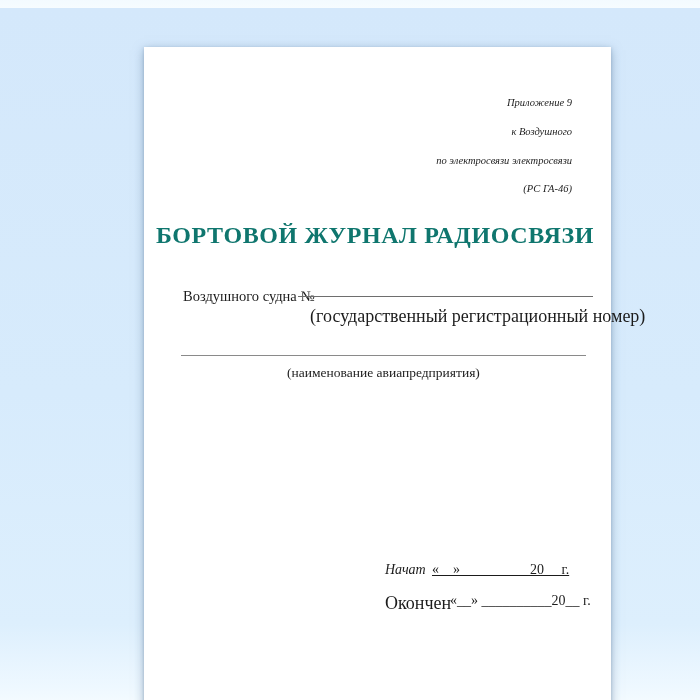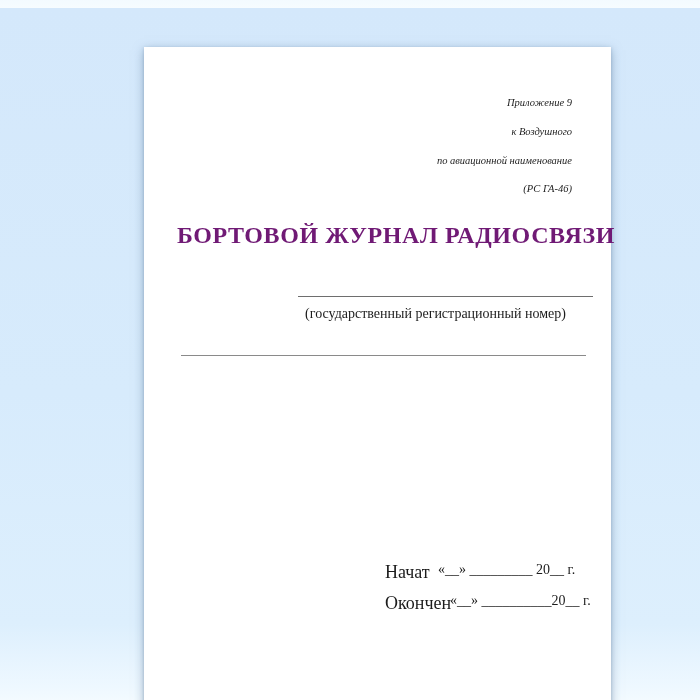--- a/index.html
+++ b/index.html
@@ -25,71 +25,72 @@
     text-align: right;
     font-style: italic;
     font-size: 10.5px;
     line-height: 12.8px;
     color: #222;
   }
   .doc-title {
     position: absolute;
     top: 163px; left: 0;
     width: 100%;
-    text-align: right;
+    text-align: left;
     font-weight: bold;
     font-size: 24px;
     letter-spacing: 0.6px;
-    color: #701a75;
+    color: #0f766e;
     white-space: nowrap;
   }
   .aircraft-label {
     position: absolute;
     left: 27px; top: 229px;
     font-size: 14.5px;
     white-space: nowrap;
   }
   .aircraft-line {
     position: absolute;
     left: 146px; top: 228px;
     width: 295px; height: 14px;
     border-bottom: 1px solid #6e6e6e;
   }
   .aircraft-caption {
     position: absolute;
-    left: 136px; top: 247px;
+    left: 154px; top: 247px;
     width: 295px;
-    text-align: center;
-    font-size: 14px;
+    font-size: 18px;
     white-space: nowrap;
   }
   .enterprise-line {
     position: absolute;
     left: 29px; top: 287px;
     width: 405px; height: 14px;
     border-bottom: 1px solid #8a8a8a;
   }
   .enterprise-caption {
     position: absolute;
     left: 29px; top: 306px;
     width: 405px;
     text-align: center;
     font-size: 13.5px;
   }
   .date-label-start {
     position: absolute;
     left: 229px; top: 503px;
-    font-size: 18px;
+    font-size: 14px;
     white-space: nowrap;
+    font-style: italic;
   }
   .date-value-start {
     position: absolute;
-    left: 282px; top: 503px;
+    left: 276px; top: 503px;
     font-size: 14px;
     white-space: nowrap;
+    text-decoration: underline;
   }
   .date-label-end {
     position: absolute;
     left: 229px; top: 534px;
     font-size: 18px;
     white-space: nowrap;
   }
   .date-value-end {
     position: absolute;
     left: 294px; top: 534px;
@@ -98,30 +99,32 @@
   }
 </style>
 </head>
 <body>
 
 <div class="page">
 
   <div class="appendix">
     <div>Приложение 9</div>
     <div>к Воздушного</div>
-    <div>по авиационной наименование</div>
+    <div>по электросвязи электросвязи</div>
     <div>(РС ГА-46)</div>
   </div>
 
   <div class="doc-title">БОРТОВОЙ ЖУРНАЛ РАДИОСВЯЗИ</div>
 
+  <div class="aircraft-label">Воздушного судна №</div>
   <div class="aircraft-line"></div>
   <div class="aircraft-caption">(государственный регистрационный номер)</div>
 
   <div class="enterprise-line"></div>
+  <div class="enterprise-caption">(наименование авиапредприятия)</div>
 
   <div class="date-label-start">Начат</div>
   <div class="date-value-start">«__» _________ 20__ г.</div>
 
   <div class="date-label-end">Окончен</div>
   <div class="date-value-end">«__» __________20__ г.</div>
 
 </div>
 
 </body></html>

